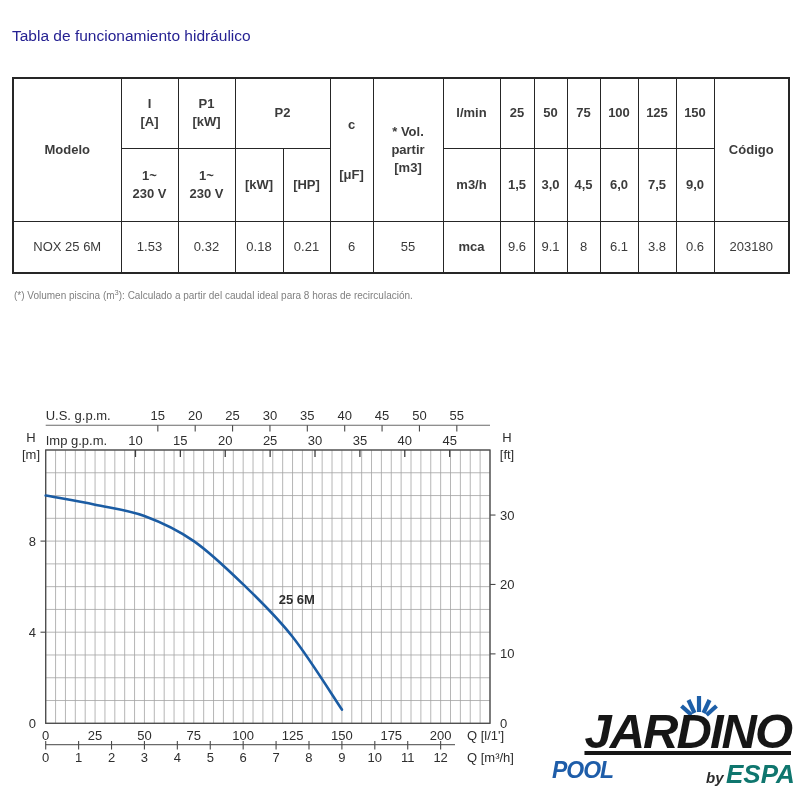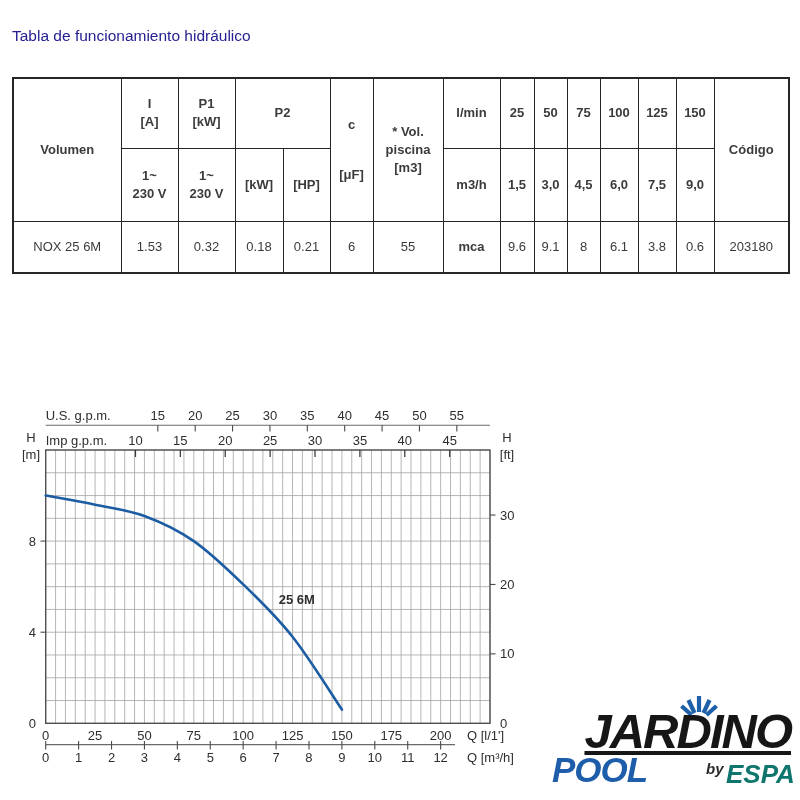--- a/index.html
+++ b/index.html
@@ -24,23 +24,23 @@
 
   
   #curveChart{position:absolute;left:0;top:390px;}
   #curveChart text{font-family:"Liberation Sans",sans-serif;fill:#2e2e2e;font-size:13px;}
 
   
   .logo{position:absolute;left:540px;top:690px;width:256px;height:105px;}
   .brandword{position:absolute;left:11px;top:19px;width:240px;text-align:right;
              font-size:49px;font-weight:800;font-style:italic;letter-spacing:-2px;
              color:#161616;line-height:44px;white-space:nowrap;text-decoration:underline;}
-  .poolword{position:absolute;left:12px;top:63px;font-size:35px;font-weight:800;font-style:italic;
+  .poolword{position:absolute;left:12px;top:63px;font-size:23px;font-weight:800;font-style:italic;
             letter-spacing:-1px;color:#1e5da9;line-height:34px;}
-  .byword{position:absolute;left:166px;top:70px;font-size:15px;font-style:italic;font-weight:600;color:#2b2b2b;}
+  .byword{position:absolute;left:166px;top:79px;font-size:15px;font-style:italic;font-weight:600;color:#2b2b2b;}
   .espaword{position:absolute;left:186px;top:69px;font-size:26px;font-weight:800;font-style:italic;color:#0f766e;}
   .splash{position:absolute;left:136px;top:3px;}
 </style>
 </head>
 <body>
 
 <div class="page">
 
   <h2 class="title t1">Tabla de funcionamiento hidráulico</h2>
 
@@ -57,39 +57,39 @@
       <col style="width:34px">
         <col style="width:33px">
         <col style="width:33px">
       <col style="width:38px">
         <col style="width:38px">
         <col style="width:38px">
       <col style="width:75px">
     </colgroup>
     <tbody>
         <tr class="r1">
-      <td rowspan="2" class="hd">Volumen</td>
+      <td rowspan="2" class="hd">Modelo</td>
       <td class="hd">
         <div>I</div>
         <div>[A]</div>
       </td>
       <td class="hd">
         <div>P1</div>
         <div>[kW]</div>
       </td>
       <td colspan="2" class="hd">P2</td>
       <td rowspan="2" class="hd">
         <div class="cuf">
           <div>c</div>
           <div>[μF]</div>
         </div>
       </td>
       <td rowspan="2" class="hd">
         <div>* Vol.</div>
-        <div>piscina</div>
+        <div>partir</div>
         <div>[m3]</div>
       </td>
       <td class="hd">l/min</td>
       <td class="hd">25</td>
       <td class="hd">50</td>
       <td class="hd">75</td>
       <td class="hd">100</td>
       <td class="hd">125</td>
       <td class="hd">150</td>
       <td rowspan="2" class="hd">Código</td>
@@ -126,20 +126,21 @@
       <td class="val">9.1</td>
       <td class="val">8</td>
       <td class="val">6.1</td>
       <td class="val">3.8</td>
       <td class="val">0.6</td>
       <td class="val">203180</td>
     </tr>
   </tbody>
     </table>
 
+  <p class="footnote"><span>(*) Volumen piscina (m</span><sup>3</sup><span>): Calculado a partir del caudal ideal para 8 horas de recirculación.</span></p>
 
 
   <svg id="curveChart" width="524" height="400" viewBox="0 390 524 400">
       <line x1="45.7" y1="450" x2="45.7" y2="723.3" stroke="#a3a3a3" stroke-width="0.8"></line>
       <line x1="55.57333333333334" y1="450" x2="55.57333333333334" y2="723.3" stroke="#a3a3a3" stroke-width="0.8"></line>
       <line x1="65.44666666666667" y1="450" x2="65.44666666666667" y2="723.3" stroke="#a3a3a3" stroke-width="0.8"></line>
       <line x1="75.32000000000001" y1="450" x2="75.32000000000001" y2="723.3" stroke="#a3a3a3" stroke-width="0.8"></line>
       <line x1="85.19333333333333" y1="450" x2="85.19333333333333" y2="723.3" stroke="#a3a3a3" stroke-width="0.8"></line>
       <line x1="95.06666666666666" y1="450" x2="95.06666666666666" y2="723.3" stroke="#a3a3a3" stroke-width="0.8"></line>
       <line x1="104.94" y1="450" x2="104.94" y2="723.3" stroke="#a3a3a3" stroke-width="0.8"></line>

